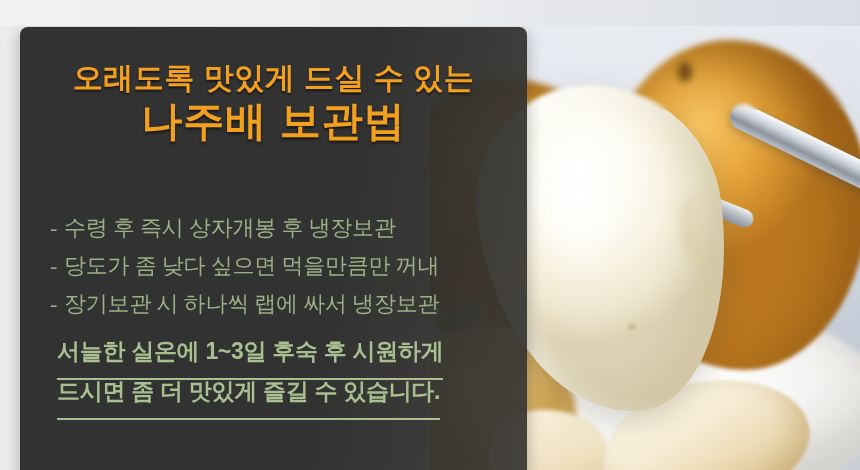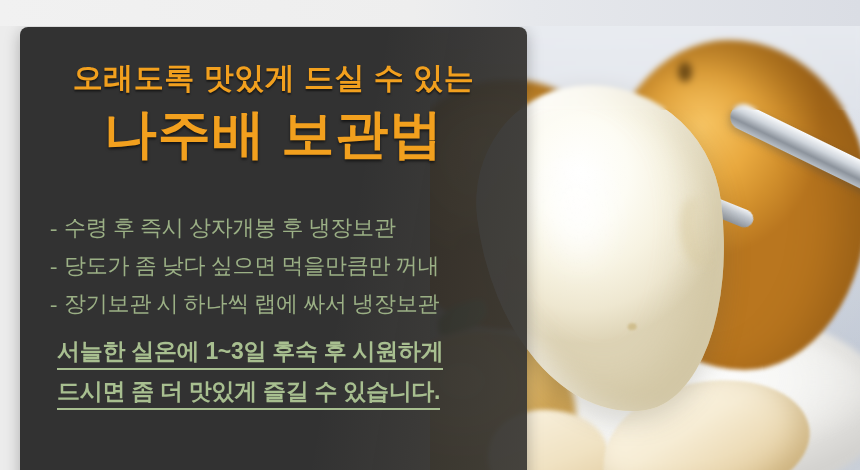--- a/index.html
+++ b/index.html
@@ -283,25 +283,25 @@
     color: #f2a01e;
     font-size: 30px;
     font-weight: bold;
     letter-spacing: 0.5px;
     line-height: 1.12;
     text-shadow: 0 2px 2px rgba(0,0,0,0.55);
     white-space: nowrap;
   }
   .title-line-2 {
     color: #f2a01e;
-    font-size: 53px;
+    font-size: 41px;
     font-weight: bold;
     letter-spacing: 1px;
     line-height: 1.18;
-    margin-top: 8px;
+    margin-top: 2px;
     text-shadow: 0 2px 3px rgba(0,0,0,0.6);
     white-space: nowrap;
   }
 
   
   .body-block {
     position: absolute;
     left: 30px;
     top: 182px;
     right: 18px;
@@ -327,21 +327,21 @@
     color: #a8bf90;
     font-size: 23px;
     font-weight: bold;
     line-height: 40px;
     white-space: nowrap;
     letter-spacing: -0.3px;
     display: block;
   }
   .emph-line span.u {
     border-bottom: 2px solid #a8bf90;
-    padding-bottom: 4px;
+    padding-bottom: 14px;
   }
 
   
   .top-sheen {
     position: absolute;
     left: 0; right: 0; top: 0;
     height: 26px;
     background: linear-gradient(90deg, #f1f1f1 0%, #eeeeee 48%, #e6e8ec 62%, #dadde4 100%);
     z-index: 1;
     pointer-events: none;

